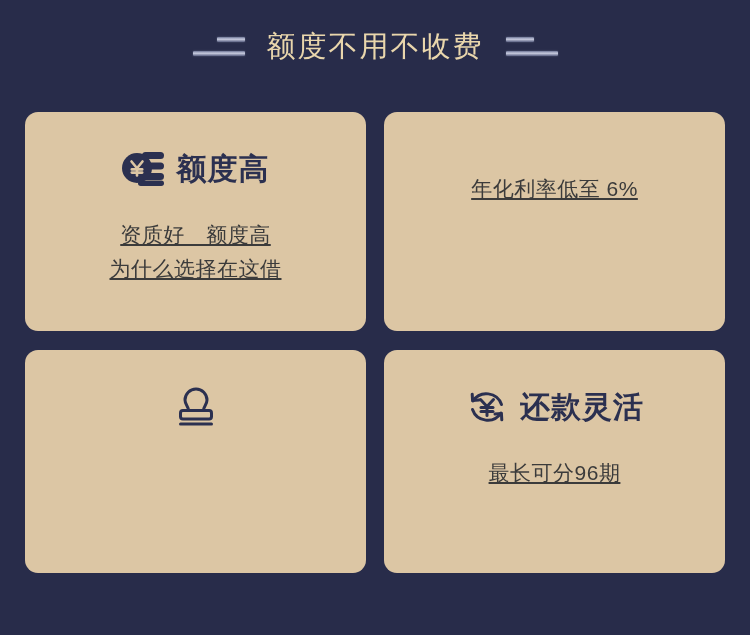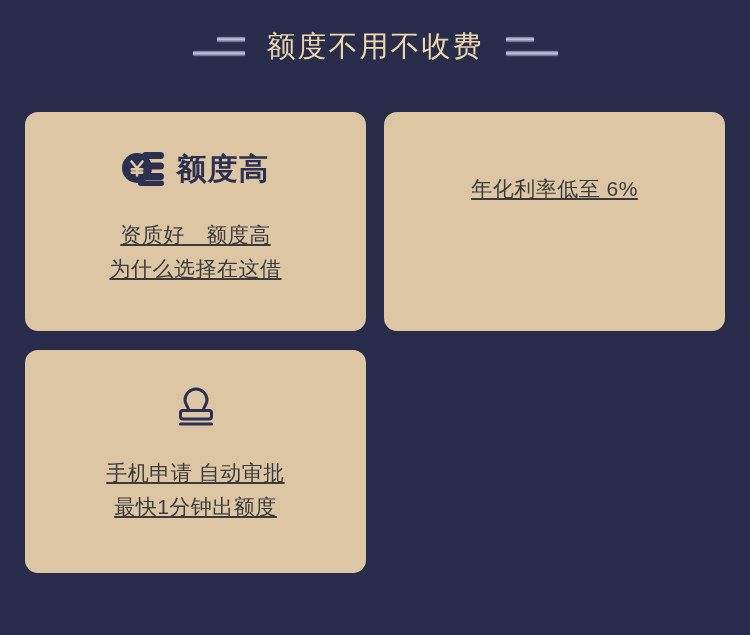--- a/index.html
+++ b/index.html
@@ -176,21 +176,40 @@
         <span class="card-icon">
           <svg width="42" height="40" viewBox="0 0 42 40">
             <g fill="none" stroke="#2b3050" stroke-width="3" stroke-linecap="round" stroke-linejoin="round">
               <path d="M13.5 23.5 c0 -4.2 -3.5 -6.0 -3.5 -10.5 a11 11 0 0 1 22 0 c0 4.5 -3.5 6.3 -3.5 10.5"></path>
               <rect x="5.5" y="23.5" width="31" height="8.5" rx="2.4"></rect>
               <path d="M5.5 37 H36.5"></path>
             </g>
           </svg>
         </span>
       </div>
+    </div>
+
+    <div class="card">
+      <div class="card-head">
+        <span class="card-icon">
+          <svg width="42" height="40" viewBox="0 0 42 40">
+            <g fill="none" stroke="#2b3050" stroke-width="3" stroke-linecap="round">
+              <path d="M7.0 14.0 A16 16 0 0 1 35.5 17.5"></path>
+              <path d="M35.0 26.0 A16 16 0 0 1 6.5 22.5"></path>
+              <path d="M13.0 13.0 L6.6 13.6 L6.2 7.2" stroke-linejoin="round"></path>
+              <path d="M29.0 27.0 L35.4 26.4 L35.8 32.8" stroke-linejoin="round"></path>
+              <path d="M14.5 12.5 L21 19.5"></path>
+              <path d="M27.5 12.5 L21 19.5"></path>
+              <path d="M21 19.5 L21 28.5"></path>
+              <path d="M15.0 20.6 L27.0 20.6"></path>
+              <path d="M15.0 24.4 L27.0 24.4"></path>
+            </g>
+          </svg>
+        </span>
+        <span class="card-title">还款灵活</span>
+      </div>
       <div class="card-body">
-        <div class="line">手机申请 自动审批</div>
-        <div class="line">最快1分钟出额度</div>
-      </div>
-    </div>
-
+        <div class="line">最长可分96期</div>
+      </div>
+    </div>
 
   </div>
 </div>
 
 </body></html>

